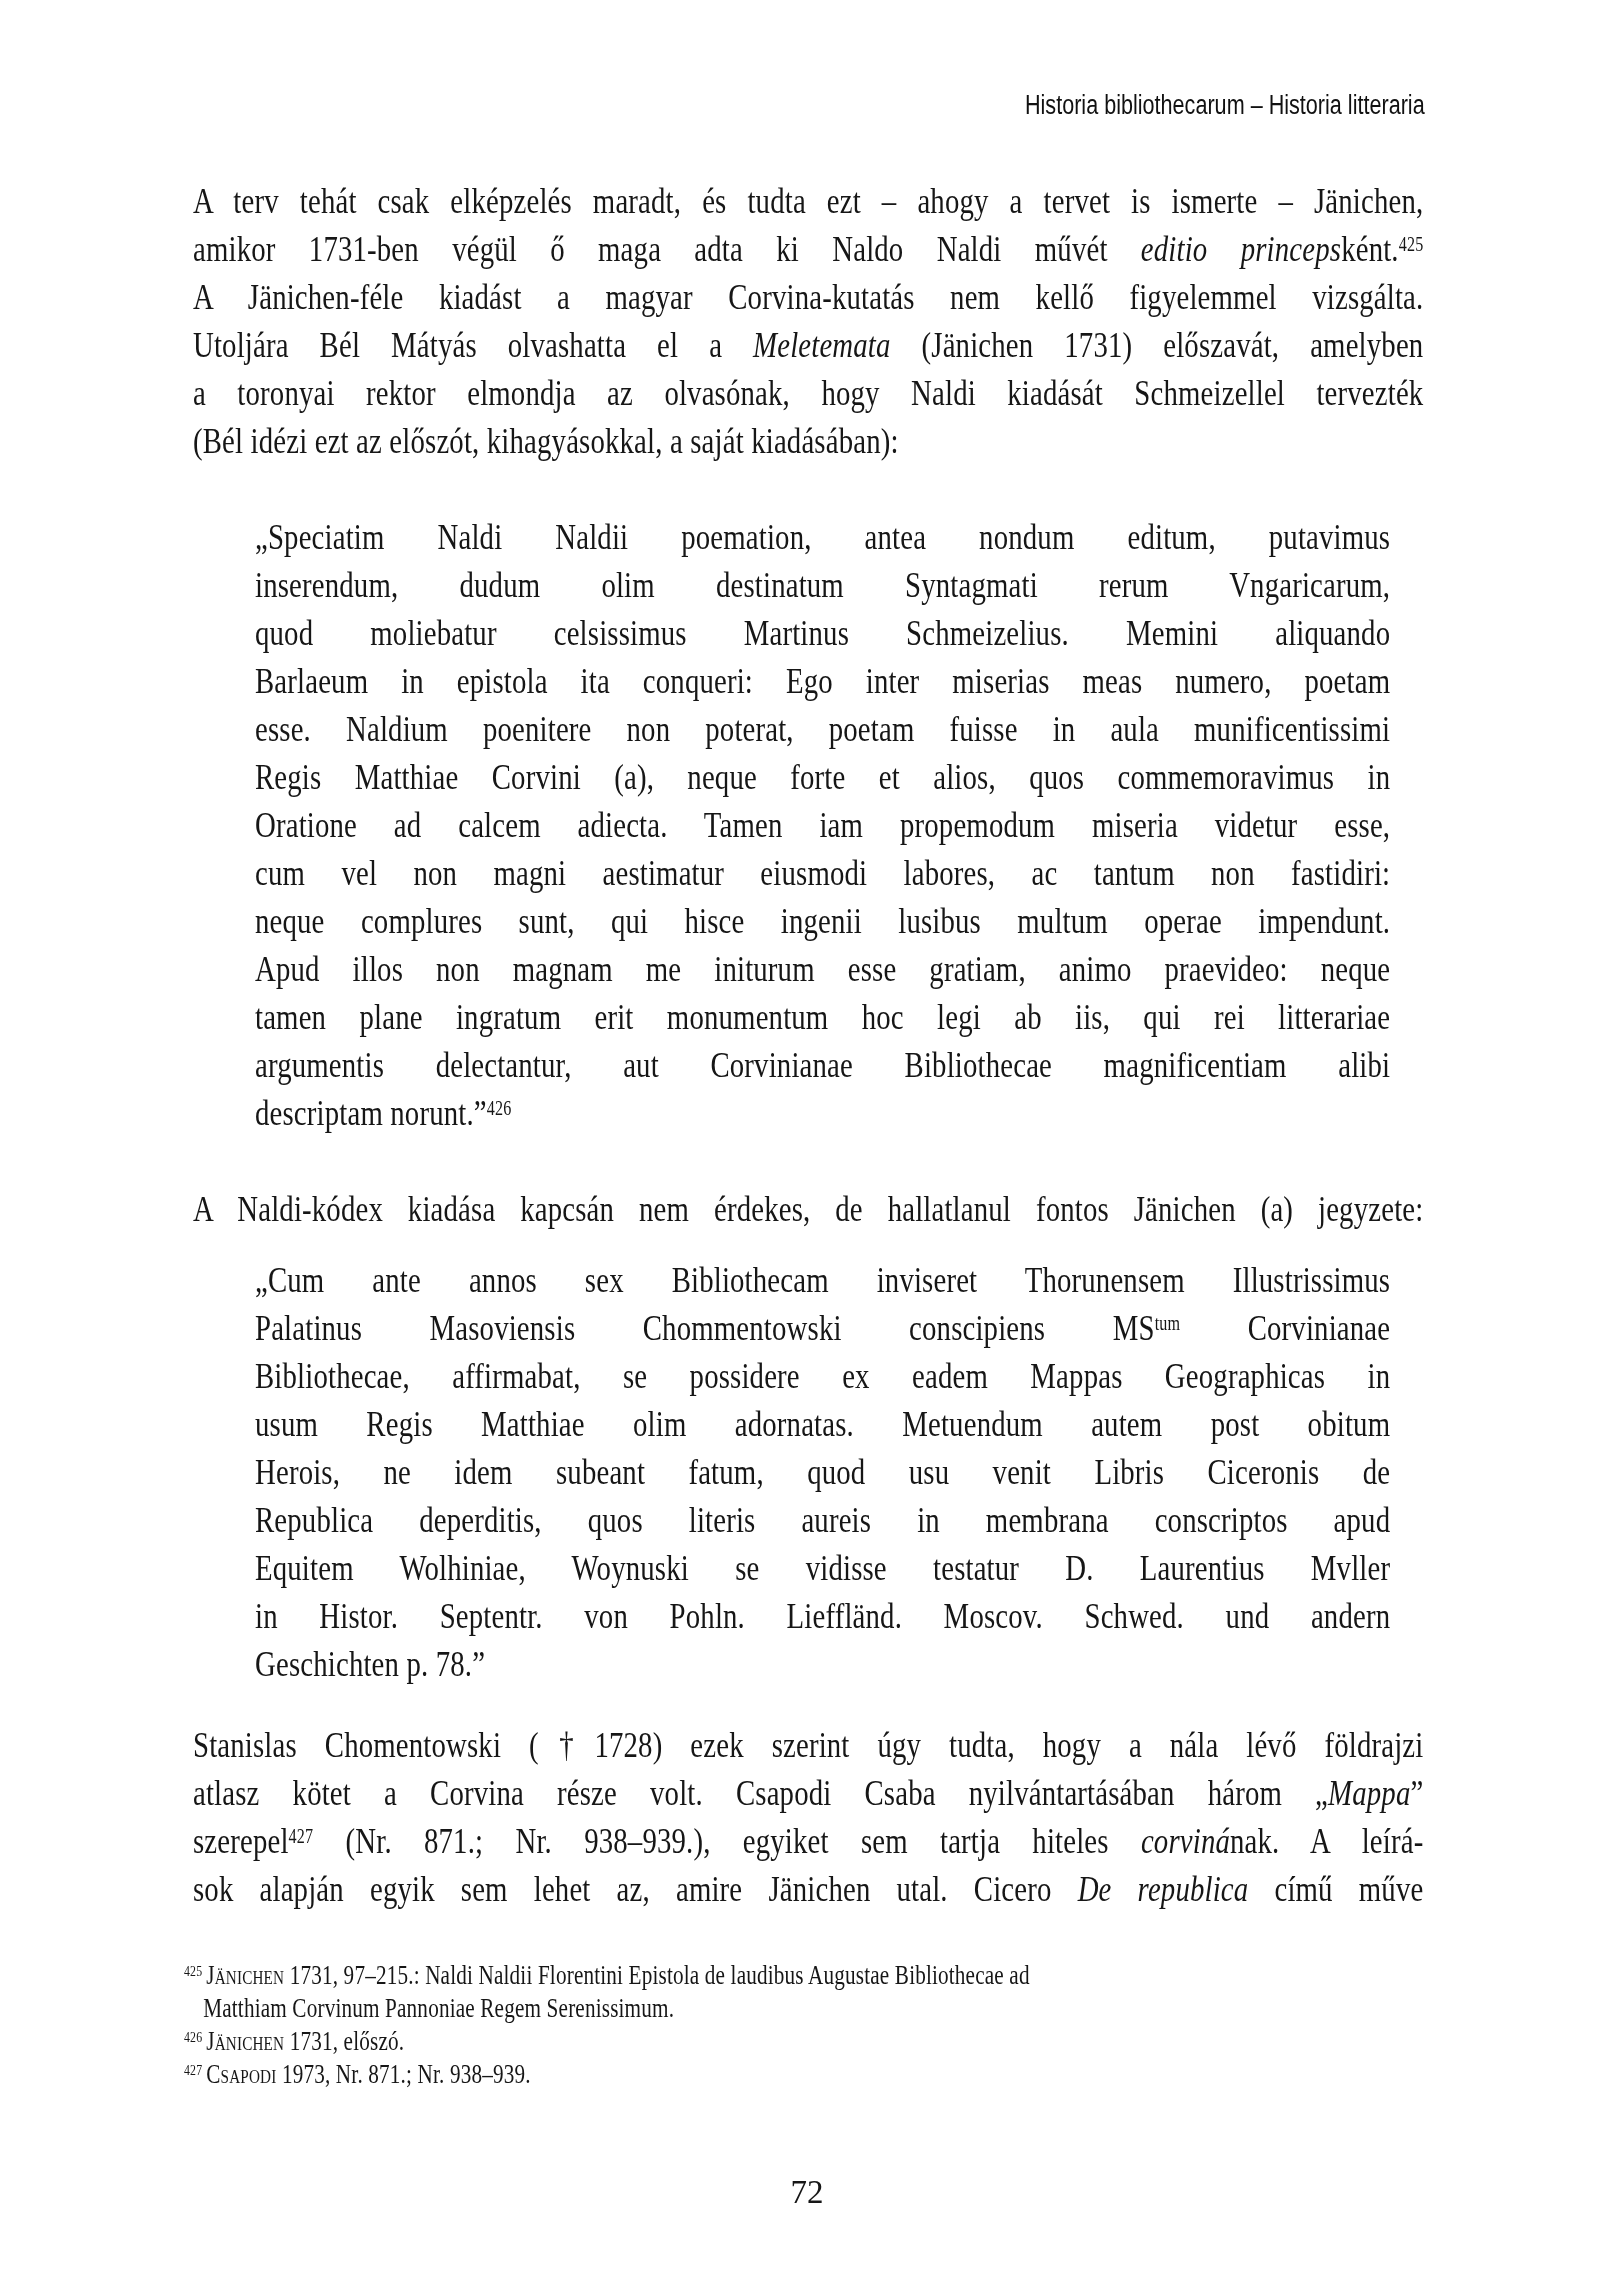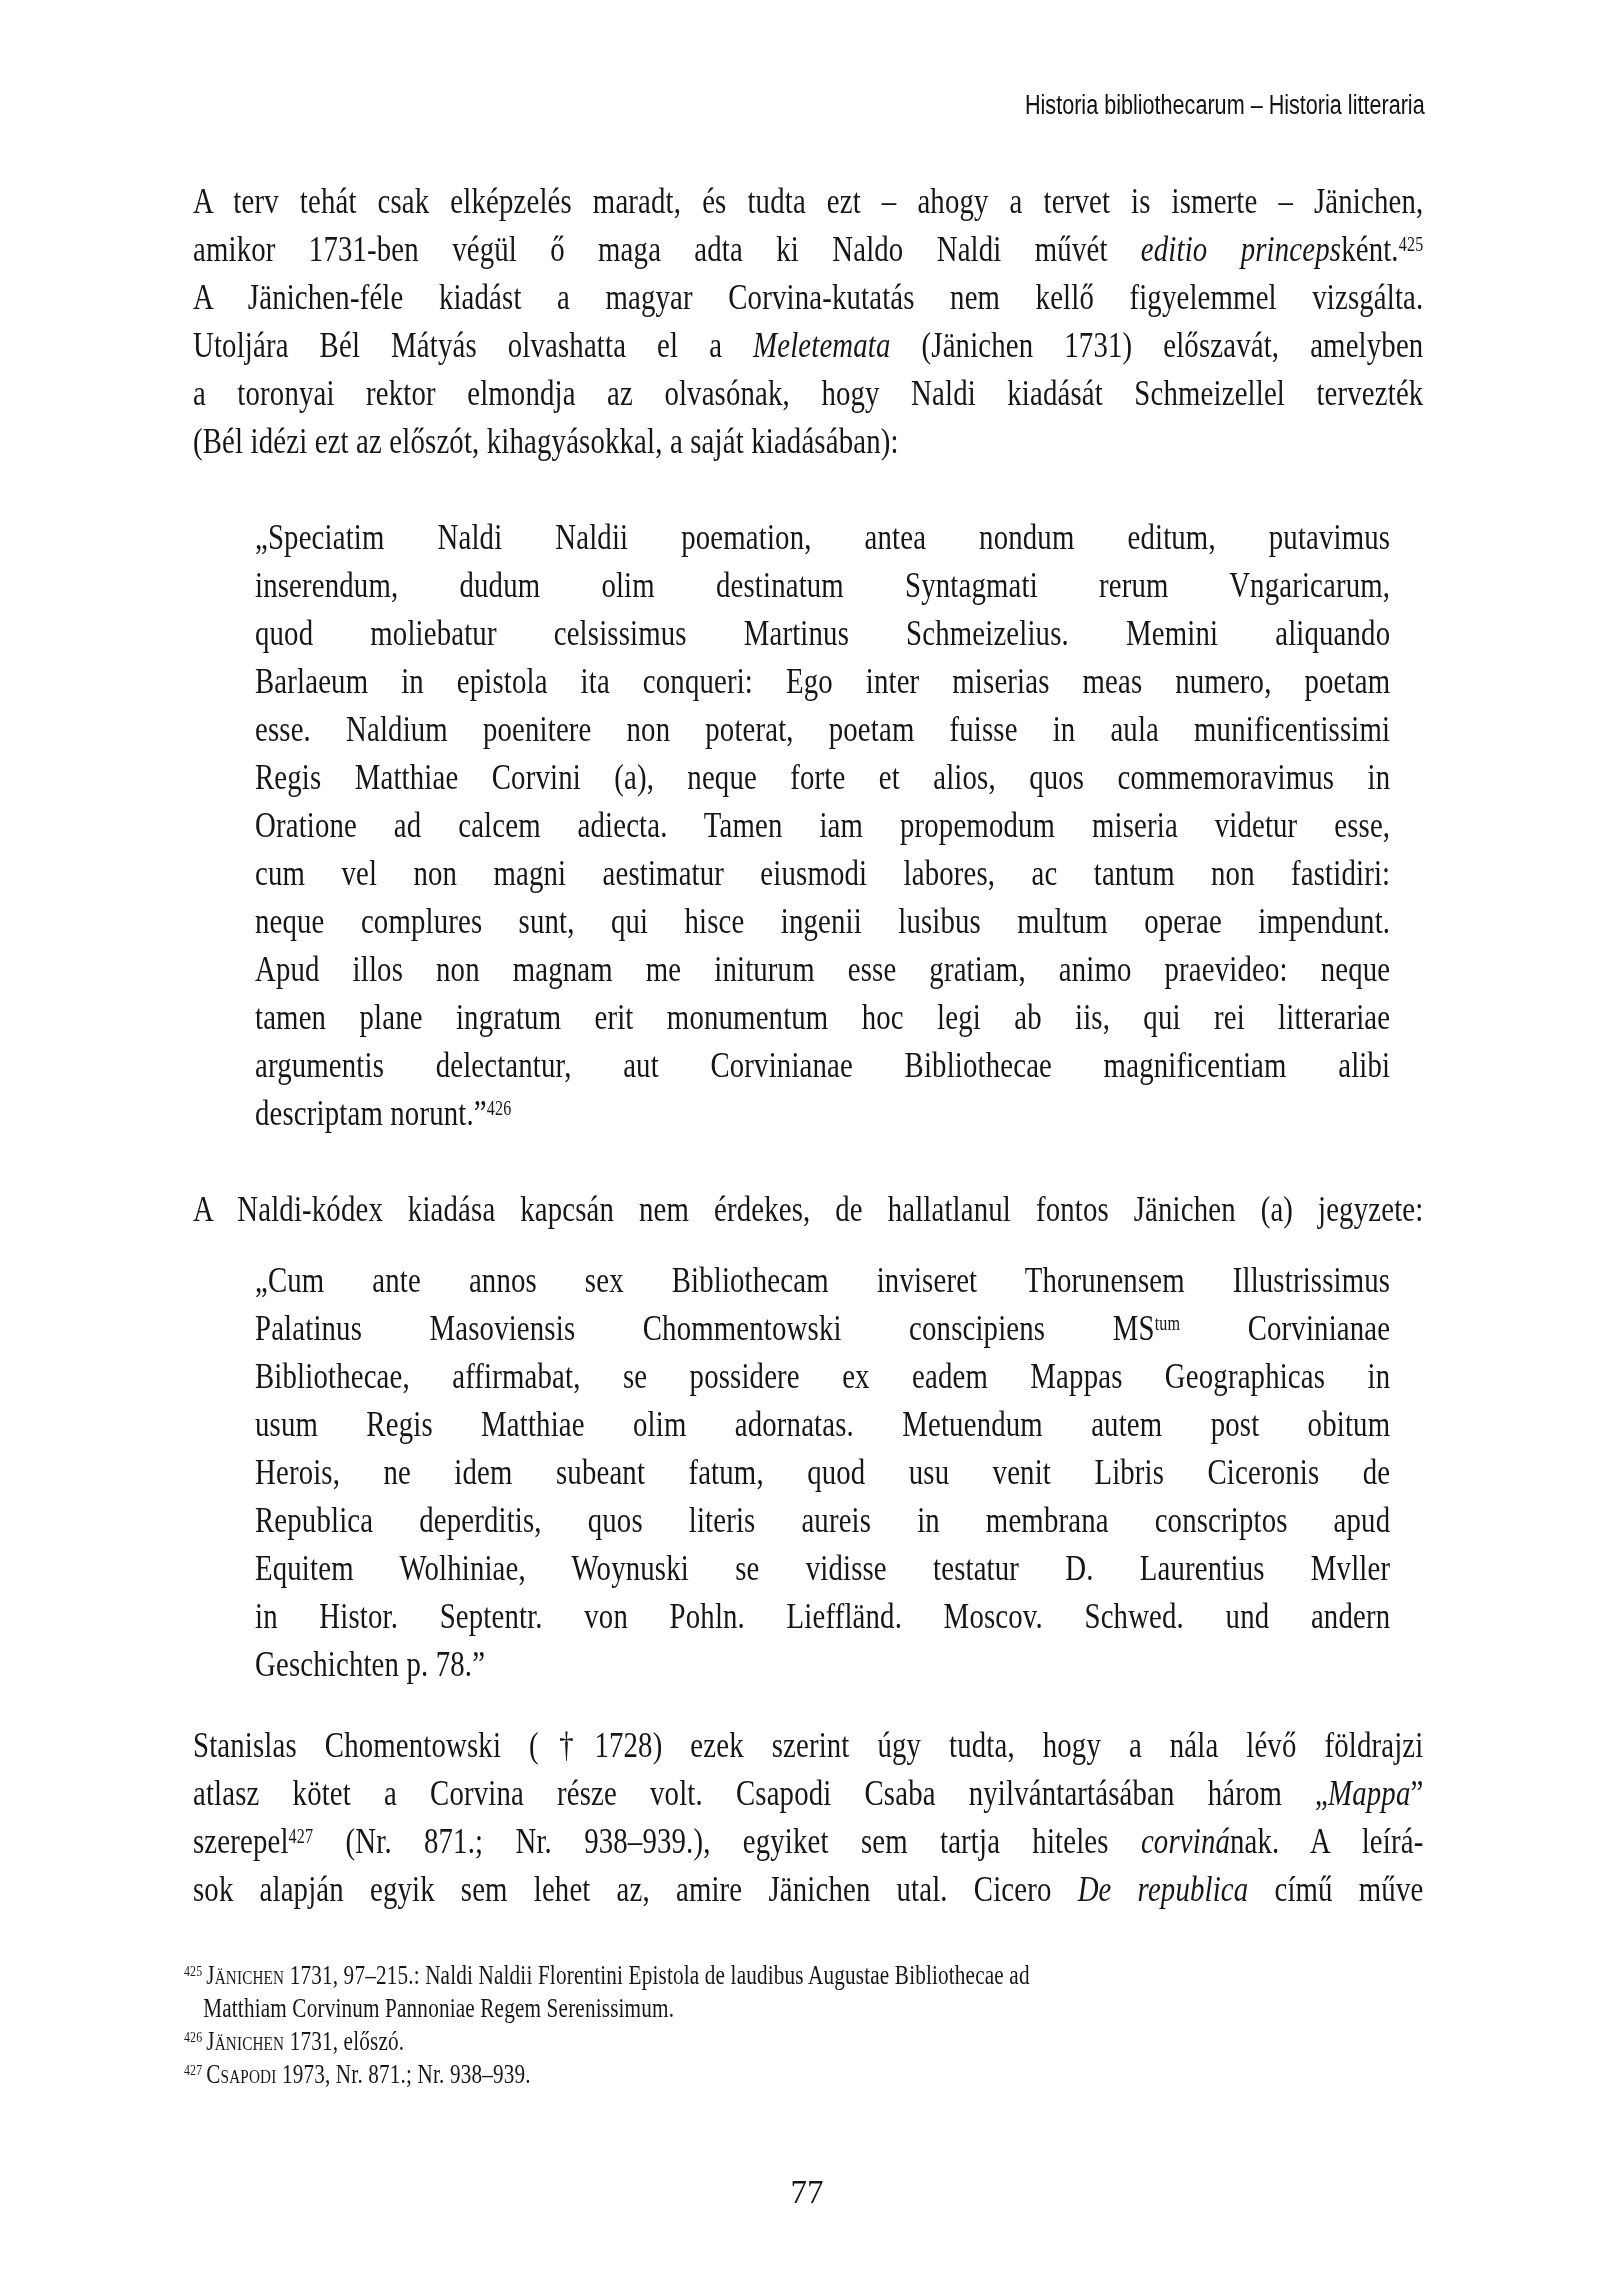--- a/index.html
+++ b/index.html
@@ -114,15 +114,15 @@
       <div class="ln j"><span>szerepel</span><sup>427</sup><span> (Nr. 871.; Nr. 938–939.), egyiket sem tartja hiteles </span><span class="it">corviná</span><span>nak. A leírá-</span></div>
       <div class="ln j"><span>sok alapján egyik sem lehet az, amire Jänichen utal. Cicero </span><span class="it">De republica</span><span> című műve</span></div>
     </div>
   <div class="tblock fns">
       <div class="ln"><sup>425</sup><span class="sc">Jänichen</span><span> 1731, 97–215.: Naldi Naldii Florentini Epistola de laudibus Augustae Bibliothecae ad</span></div>
       <div class="ln" style="padding-left: 24px;"><span>Matthiam Corvinum Pannoniae Regem Serenissimum.</span></div>
       <div class="ln"><sup>426</sup><span class="sc">Jänichen</span><span> 1731, előszó.</span></div>
       <div class="ln"><sup>427</sup><span class="sc">Csapodi</span><span> 1973, Nr. 871.; Nr. 938–939.</span></div>
     </div>
 
-  <div class="page-number">77</div>
+  <div class="page-number">72</div>
 </div>
 
 
 </body></html>

